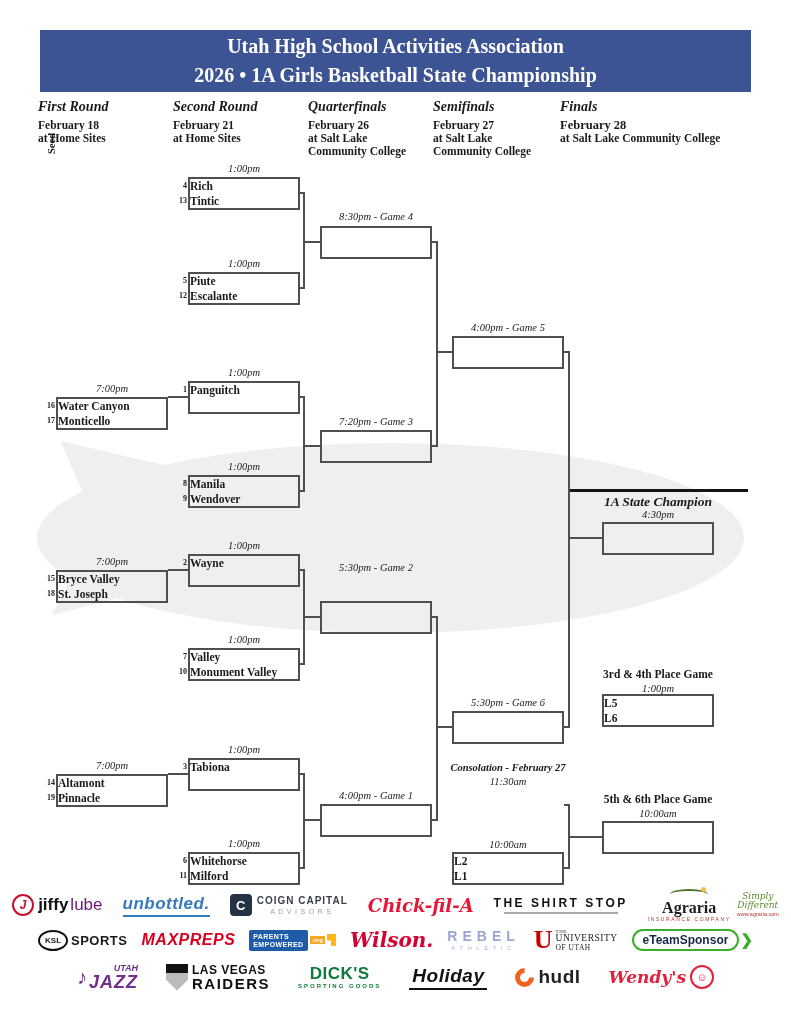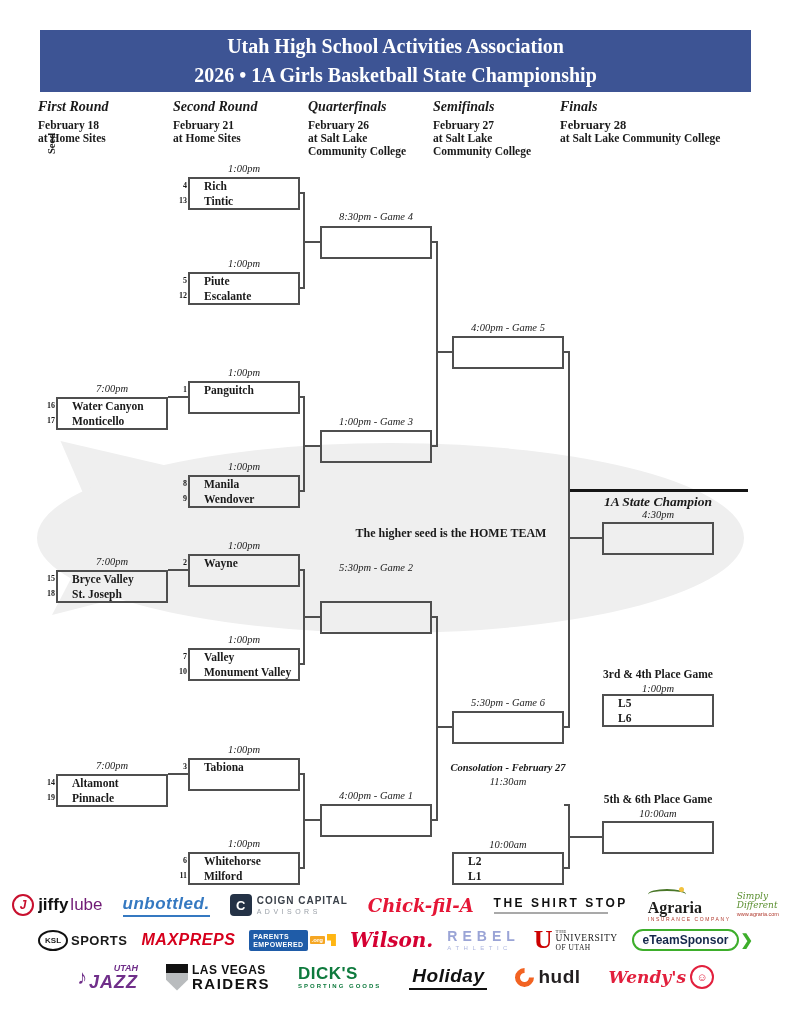--- a/index.html
+++ b/index.html
@@ -25,21 +25,21 @@
   .cd.first{margin-top:4px;}
   .seedlbl{position:absolute;left:31px;top:138px;width:40px;text-align:center;
            font-weight:bold;font-size:10.5px;transform:rotate(-90deg);}
 
   
   .match{position:absolute;width:112px;}
   .mbox{box-sizing:border-box;border:2px solid #4f4f4f;height:33px;}
   .mrow{height:14.5px;position:relative;}
   .mseed{position:absolute;left:-16px;top:2px;width:13px;text-align:right;
          font-size:8px;font-weight:bold;}
-  .mteam{display:block;padding-left:14px;font-size:11.5px;font-weight:bold;
+  .mteam{display:block;padding-left:0;font-size:11.5px;font-weight:bold;
          line-height:14.5px;white-space:nowrap;}
   .mtime{position:absolute;top:-14px;left:0;width:100%;text-align:center;
          font-style:italic;font-size:10.5px;white-space:nowrap;}
   .glabel{position:absolute;font-style:italic;font-size:10.5px;text-align:center;
           width:140px;white-space:nowrap;}
   .plabel{position:absolute;font-weight:bold;font-size:11.5px;text-align:center;white-space:nowrap;}
   .clabel{position:absolute;font-weight:bold;font-style:italic;font-size:10.5px;
           text-align:center;white-space:nowrap;}
   .note{position:absolute;left:331px;top:526px;width:240px;text-align:center;
         font-weight:bold;font-size:12px;white-space:nowrap;}
@@ -49,21 +49,21 @@
 
   .cline{position:absolute;background:#4f4f4f;}
 
   
   .logos{position:absolute;left:40px;top:886px;width:711px;font-family:"Liberation Sans",sans-serif;}
   .lrow{display:flex;justify-content:center;align-items:center;}
   .lrow1{gap:20px;height:38px;}
   .lrow2{gap:14px;height:32px;}
   .lrow3{gap:28px;height:42px;}
   .lg{display:inline-flex;align-items:center;white-space:nowrap;}
-  .stack{display:inline-flex;flex-direction:column;align-items:flex-start;line-height:1;}
+  .stack{display:inline-flex;flex-direction:column;align-items:center;line-height:1;}
 
   .jl-ic{display:inline-flex;width:18px;height:18px;border:2px solid #c8102e;border-radius:50%;
          color:#c8102e;font-weight:900;font-style:italic;align-items:center;justify-content:center;
          font-size:12px;margin-right:4px;}
   .jl-w1{font-weight:800;font-size:17px;color:#111;}
   .jl-w2{font-weight:400;font-size:17px;color:#701a75;margin-left:2px;}
 
   .unb{font-style:italic;font-weight:bold;font-size:17px;color:#3579c1;
        border-bottom:2px solid #3579c1;padding-bottom:1px;letter-spacing:.5px;}
 
@@ -181,21 +181,20 @@
     <div class="cd first">February 27</div>
     <div class="cd">at Salt Lake</div>
     <div class="cd">Community College</div>
   </div>
   <div class="colhead" style="left:560px;width:200px;">
     <div class="ct">Finals</div>
     <div class="cd first" style="font-size:12.5px;">February 28</div>
     <div class="cd">at Salt Lake Community College</div>
   </div>
 
-  <div class="note">The higher seed is the HOME TEAM</div>
 
   <div class="match" style="left:56px;top:397px;">
     <div class="mtime">7:00pm</div>
     <div class="mbox">
       <div class="mrow">
           <span class="mseed">16</span>
           <span class="mteam">Water Canyon</span>
         </div>
       <div class="mrow">
           <span class="mseed">17</span>
@@ -333,21 +332,21 @@
           <span class="mteam">Milford</span>
         </div>
     </div>
   </div>
 
   <div class="glabel" style="left:306px;top:211px;">8:30pm - Game 4</div>
   <div class="match" style="left:320px;top:226px;">
       <div class="mbox"></div>
     </div>
 
-  <div class="glabel" style="left:306px;top:416px;">1:00pm - Game 3</div>
+  <div class="glabel" style="left:306px;top:416px;">7:20pm - Game 3</div>
   <div class="match" style="left:320px;top:430px;">
       <div class="mbox"></div>
     </div>
 
   <div class="glabel" style="left:306px;top:562px;">5:30pm - Game 2</div>
   <div class="match" style="left:320px;top:601px;">
       <div class="mbox"></div>
     </div>
 
   <div class="glabel" style="left:306px;top:790px;">4:00pm - Game 1</div>

